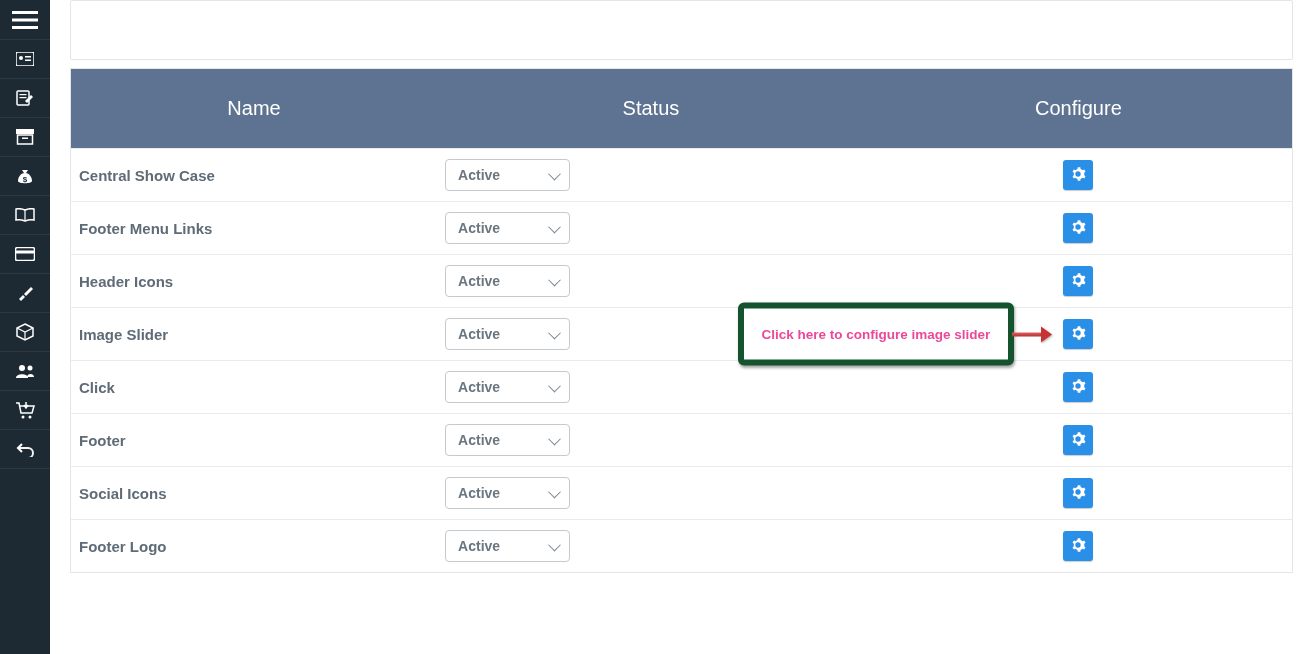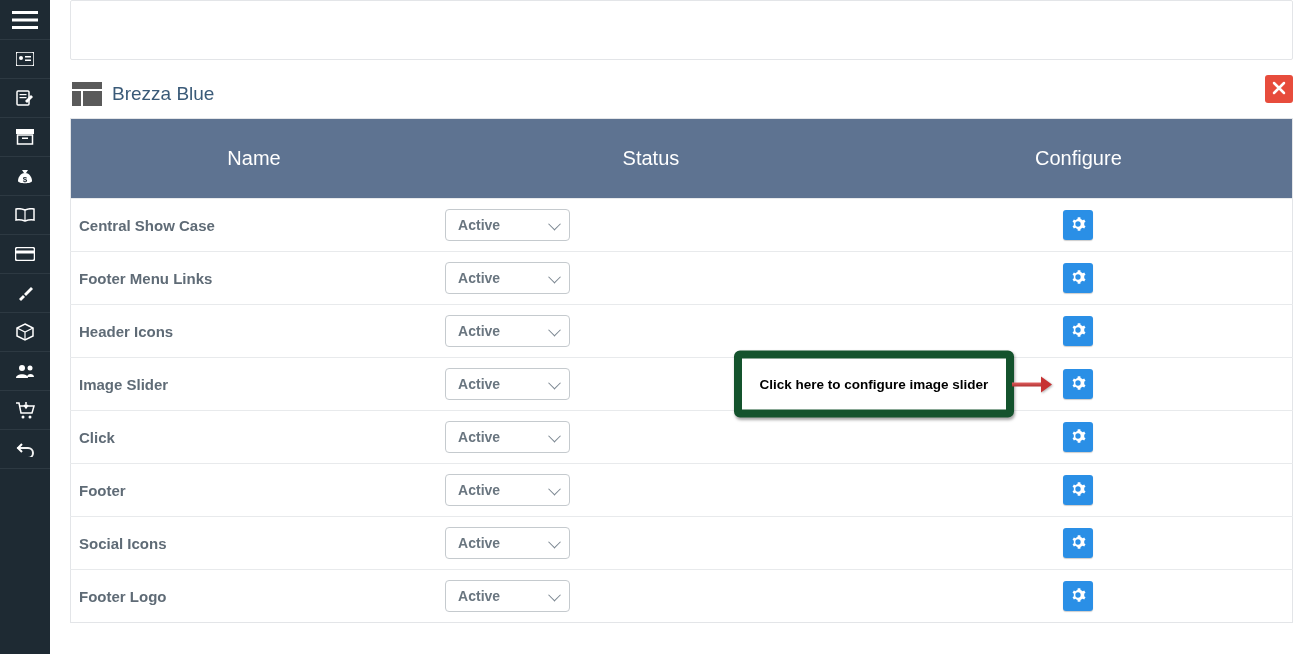--- a/index.html
+++ b/index.html
@@ -162,23 +162,23 @@
   }
   .callout {
     position: absolute;
     right: calc(50% + 26px);
     top: 50%;
     transform: translateY(-50%);
     display: flex;
     align-items: center;
   }
   .callout-box {
-    border: 8px solid #14532d;
+    border: 6px solid #14532d;
     background: #fff;
-    color: #000000;
+    color: #ec4899;
     font-size: 13.5px;
     padding: 18px 18px;
     border-radius: 6px;
     box-shadow: 1px 2px 3px rgba(0,0,0,.35);
     white-space: nowrap;
   }
   .callout-arrow {
     width: 40px; height: 16px;
     position: relative;
     margin-left: -2px;
@@ -314,37 +314,20 @@
           <path d="M6 3 L2 7 L6 11" fill="none" stroke="#fff" stroke-width="2"></path>
           <path d="M2 7 L12 7 A5 5 0 0 1 12 17" fill="none" stroke="#fff" stroke-width="2" stroke-linecap="round" opacity="0.95"></path>
         </svg>
     </span>
   </div>
 </div>
 
 <div class="main">
   <div class="top-box"></div>
 
-  <div class="panel-head">
-    <span class="theme-icon">
-      <svg width="30" height="24" viewBox="0 0 30 24">
-        <rect x="0" y="0" width="30" height="7" fill="#5a5a5a"></rect>
-        <rect x="0" y="9" width="9" height="15" fill="#5a5a5a"></rect>
-        <rect x="11" y="9" width="19" height="15" fill="#5a5a5a"></rect>
-      </svg>
-    </span>
-    <span class="panel-title">Brezza Blue</span>
-    <div class="close-btn">
-      <span>
-        <svg width="14" height="14" viewBox="0 0 14 14">
-            <path d="M2 2 L12 12 M12 2 L2 12" stroke="#fff" stroke-width="2.5" stroke-linecap="round"></path>
-          </svg>
-      </span>
-    </div>
-  </div>
 
   <table class="tbl">
     <thead>
       <tr>
         <th>Name</th>
         <th>Status</th>
         <th>Configure</th>
       </tr>
     </thead>
     <tbody id="tbody">

